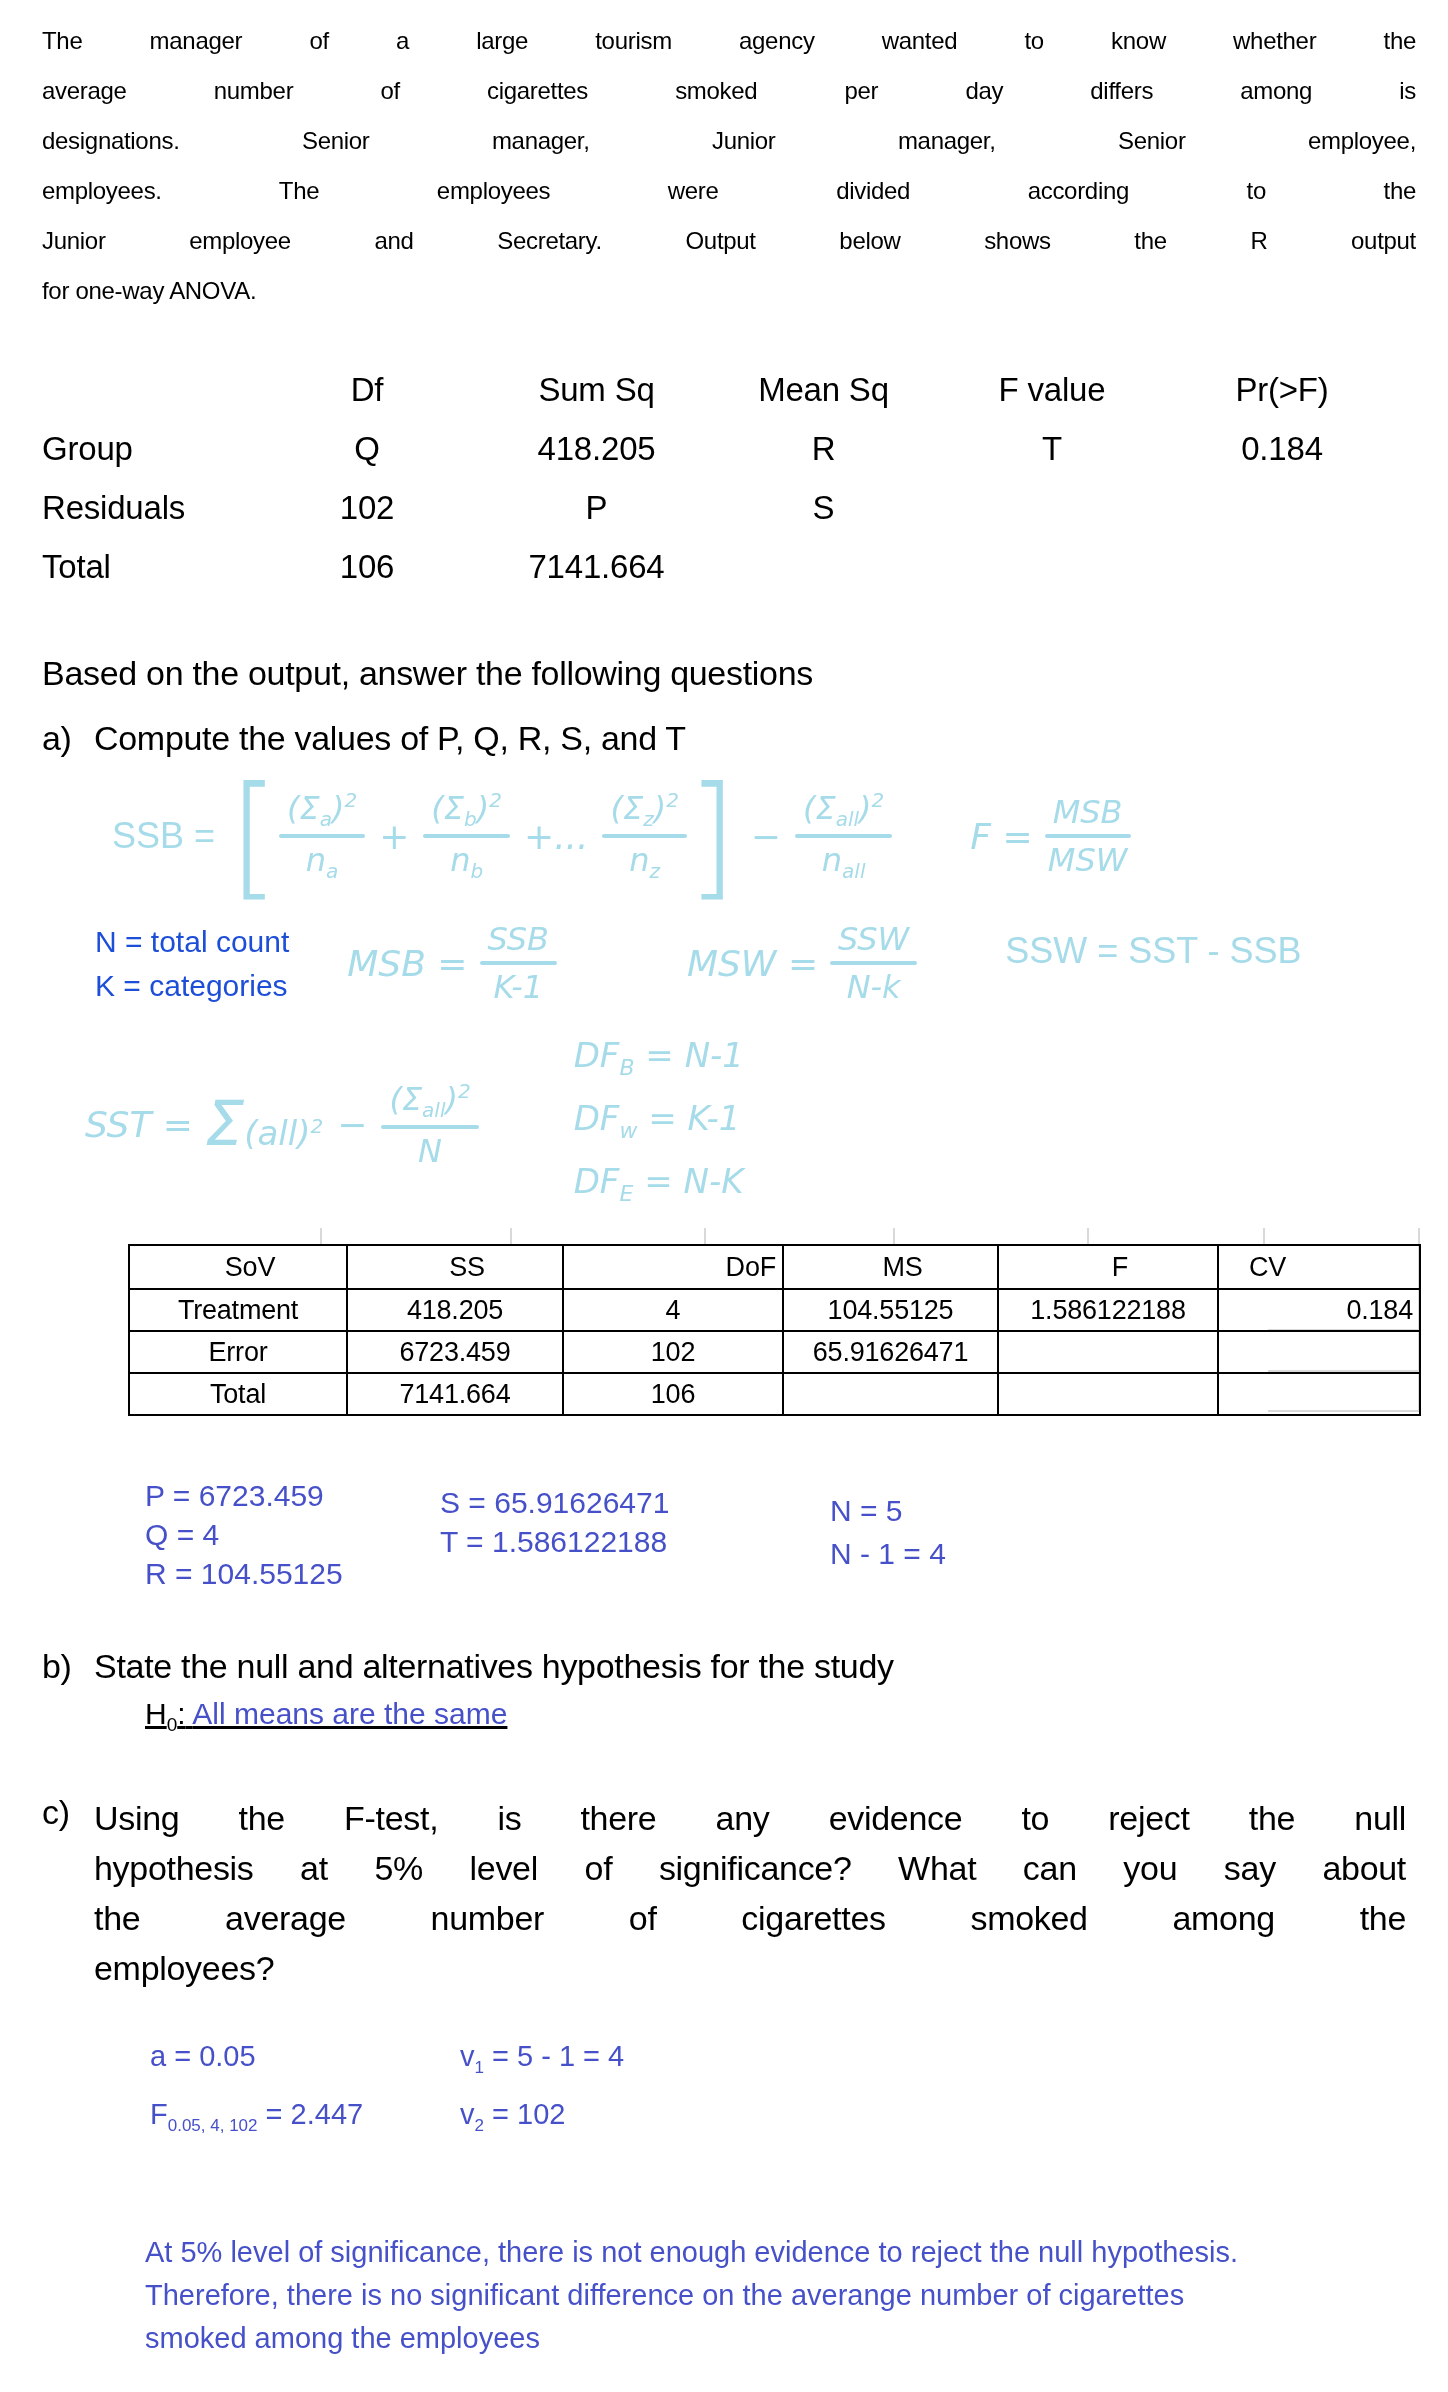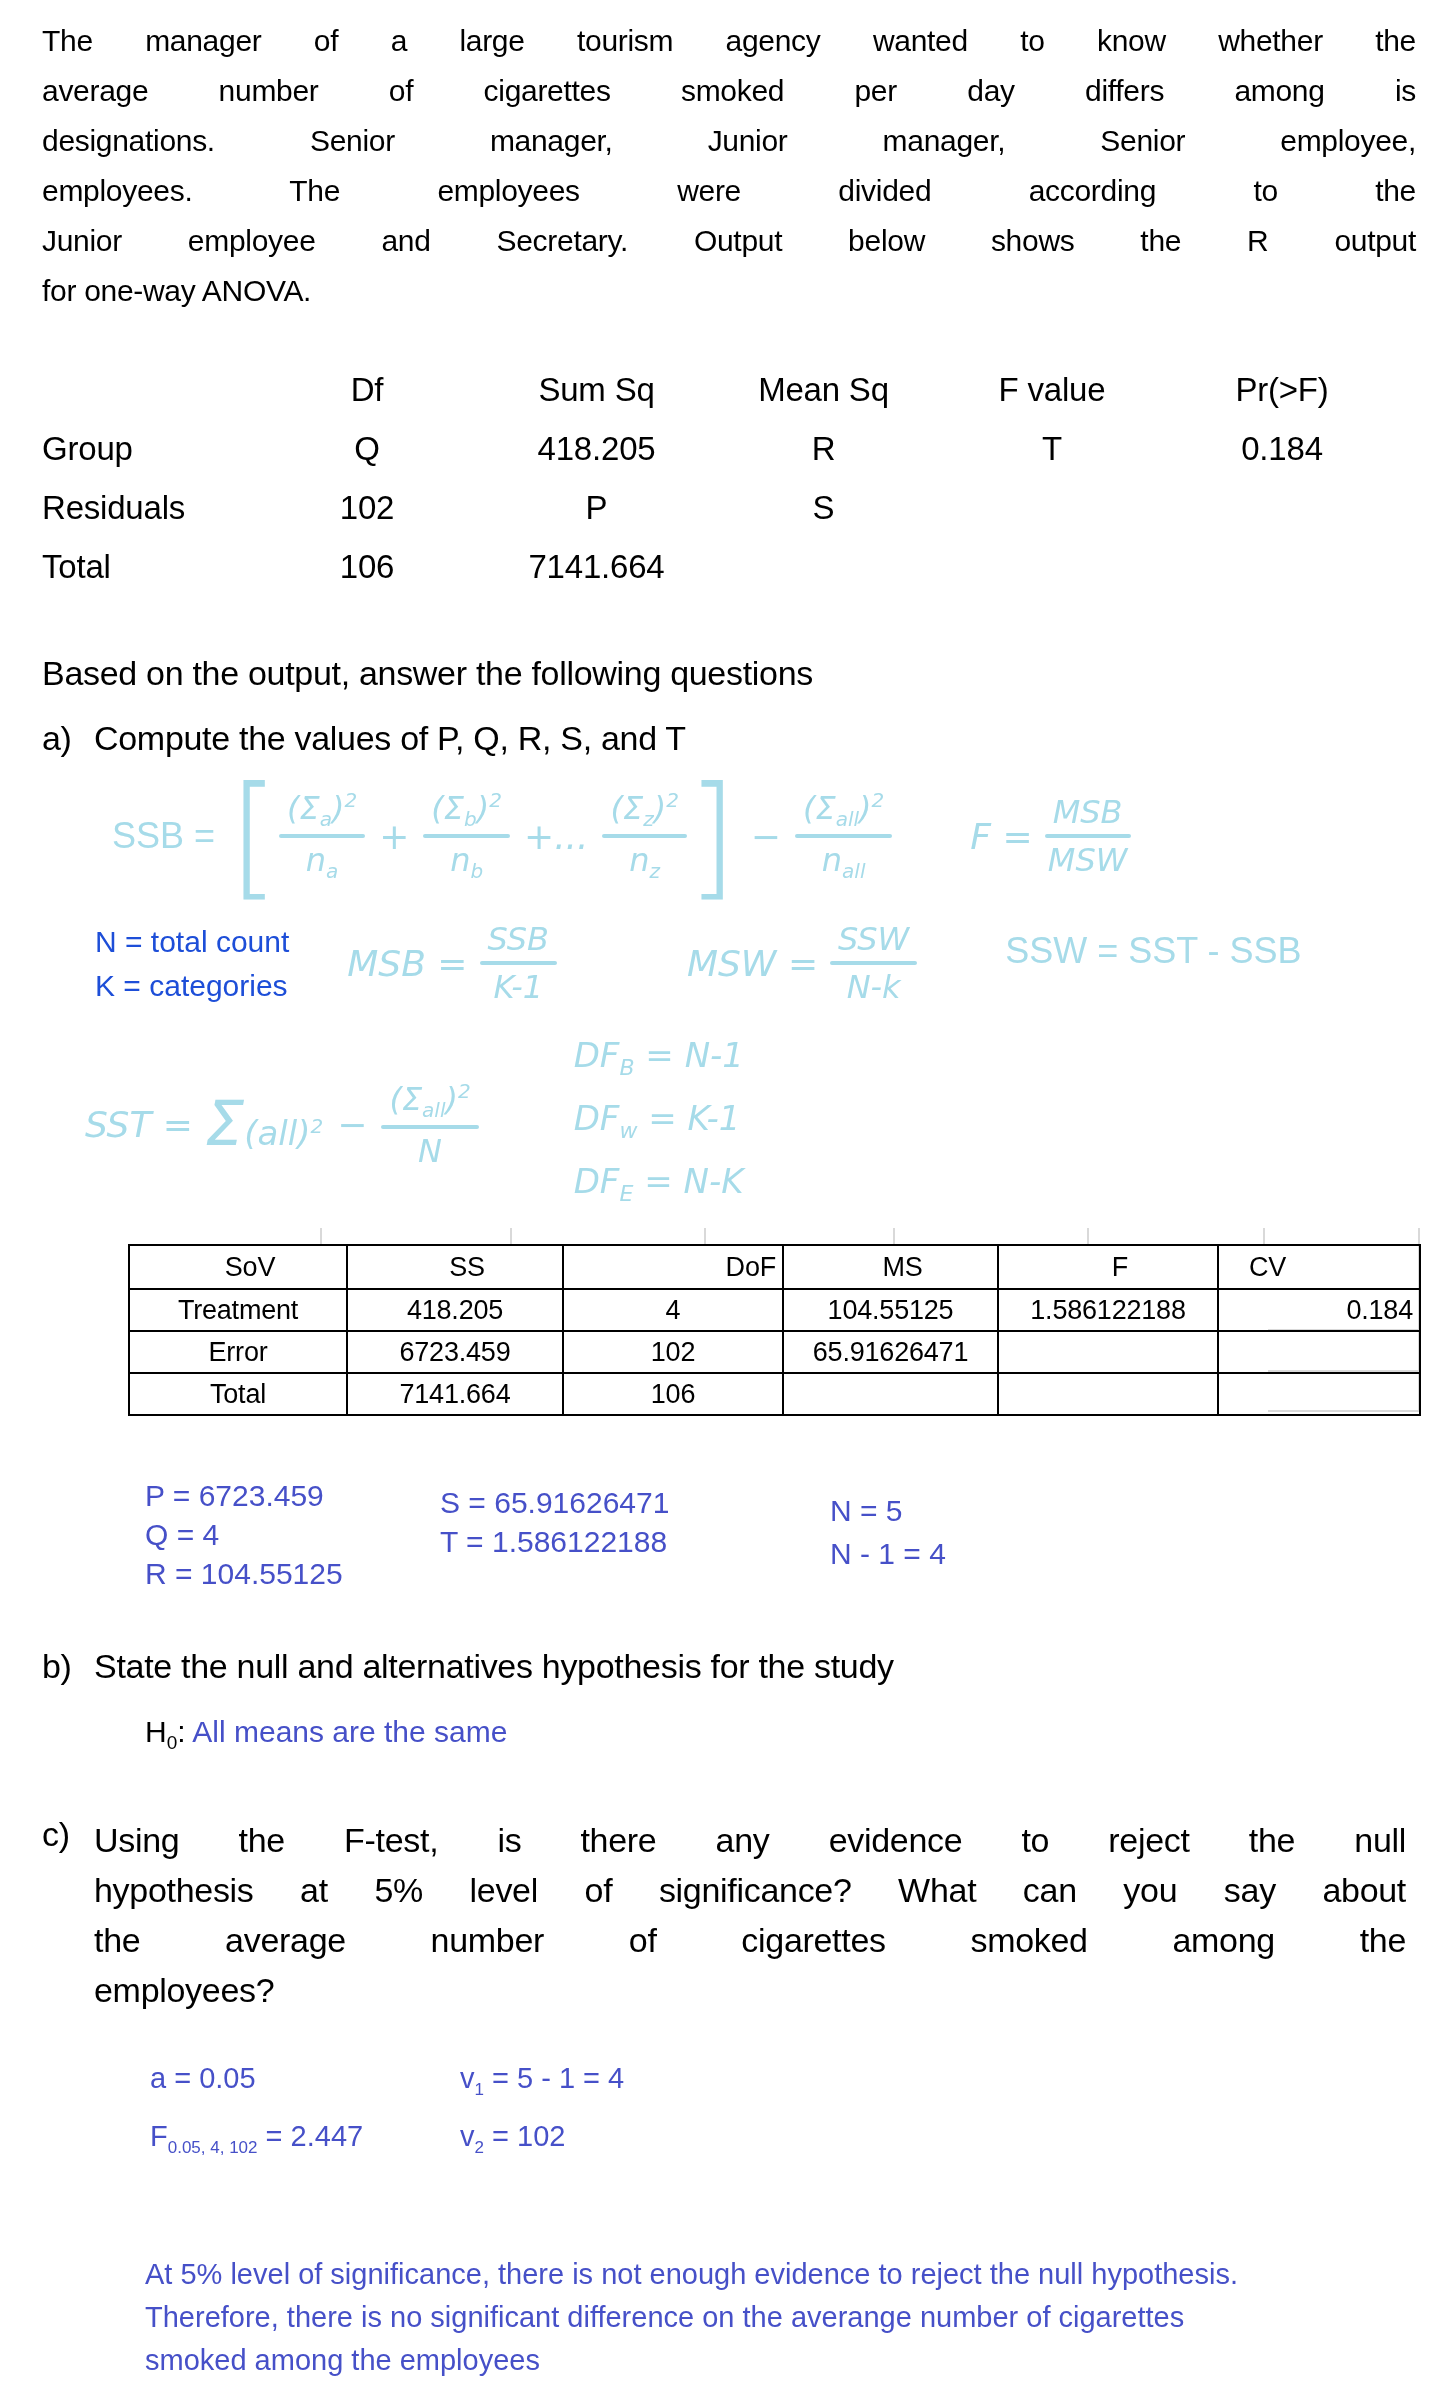--- a/index.html
+++ b/index.html
@@ -1,21 +1,21 @@
 <!DOCTYPE html>
 <html><head>
 <meta charset="utf-8">
 <style>
   html,body{margin:0;padding:0;background:#ffffff;}
   body{width:1448px;height:2392px;overflow:hidden;
        font-family:"Liberation Sans",sans-serif;color:#000;}
   .page{position:relative;width:1448px;height:2392px;}
 
   
-  .intro{padding:16px 32px 0 42px;font-size:30px;line-height:50px;letter-spacing:-0.3px;}
+  .intro{padding:16px 32px 0 42px;font-size:24px;line-height:50px;letter-spacing:-0.3px;}
   .jline{text-align:justify;text-align-last:justify;}
   .jlast{text-align:left;}
 
   
   .anova{margin:44px 0 0 42px;font-size:33px;letter-spacing:-0.2px;}
   .a-row{display:grid;grid-template-columns:209px 232px 227px 227px 230px 230px;line-height:59px;}
   .a-cell{text-align:center;}
   .a-label{text-align:left;}
 
   
@@ -57,21 +57,21 @@
   .wtable .cvh{text-align:left;}
   .wtable .right{text-align:right;}
 
   
   .blue{color:#4650c8;}
   .results{display:flex;margin:52px 0 0 145px;font-size:30px;line-height:39px;}
   .results .c1{width:295px;}
   .results .c2{width:390px;padding-top:7px;}
   .results .c3{padding-top:13px;line-height:43px;}
 
-  .hyp{margin:24px 0 0 145px;font-size:30px;line-height:44px;}
+  .hyp{margin:10px 0 0 145px;font-size:30px;line-height:36px;text-decoration:underline;}
   .hyp sub{font-size:19px;}
   .hyp .hlab{color:#000;}
 
   .qc{margin:50px 42px 0 42px;font-size:34px;letter-spacing:-0.3px;display:grid;grid-template-columns:52px 1fr;}
   .qc .lines{line-height:50px;}
 
   .calc{margin:40px 0 0 150px;font-size:29px;line-height:47px;display:grid;grid-template-columns:310px auto;}
   .calc sub{font-size:17px;}
 
   .conclusion{margin:82px 0 0 145px;font-size:29px;line-height:43px;}

